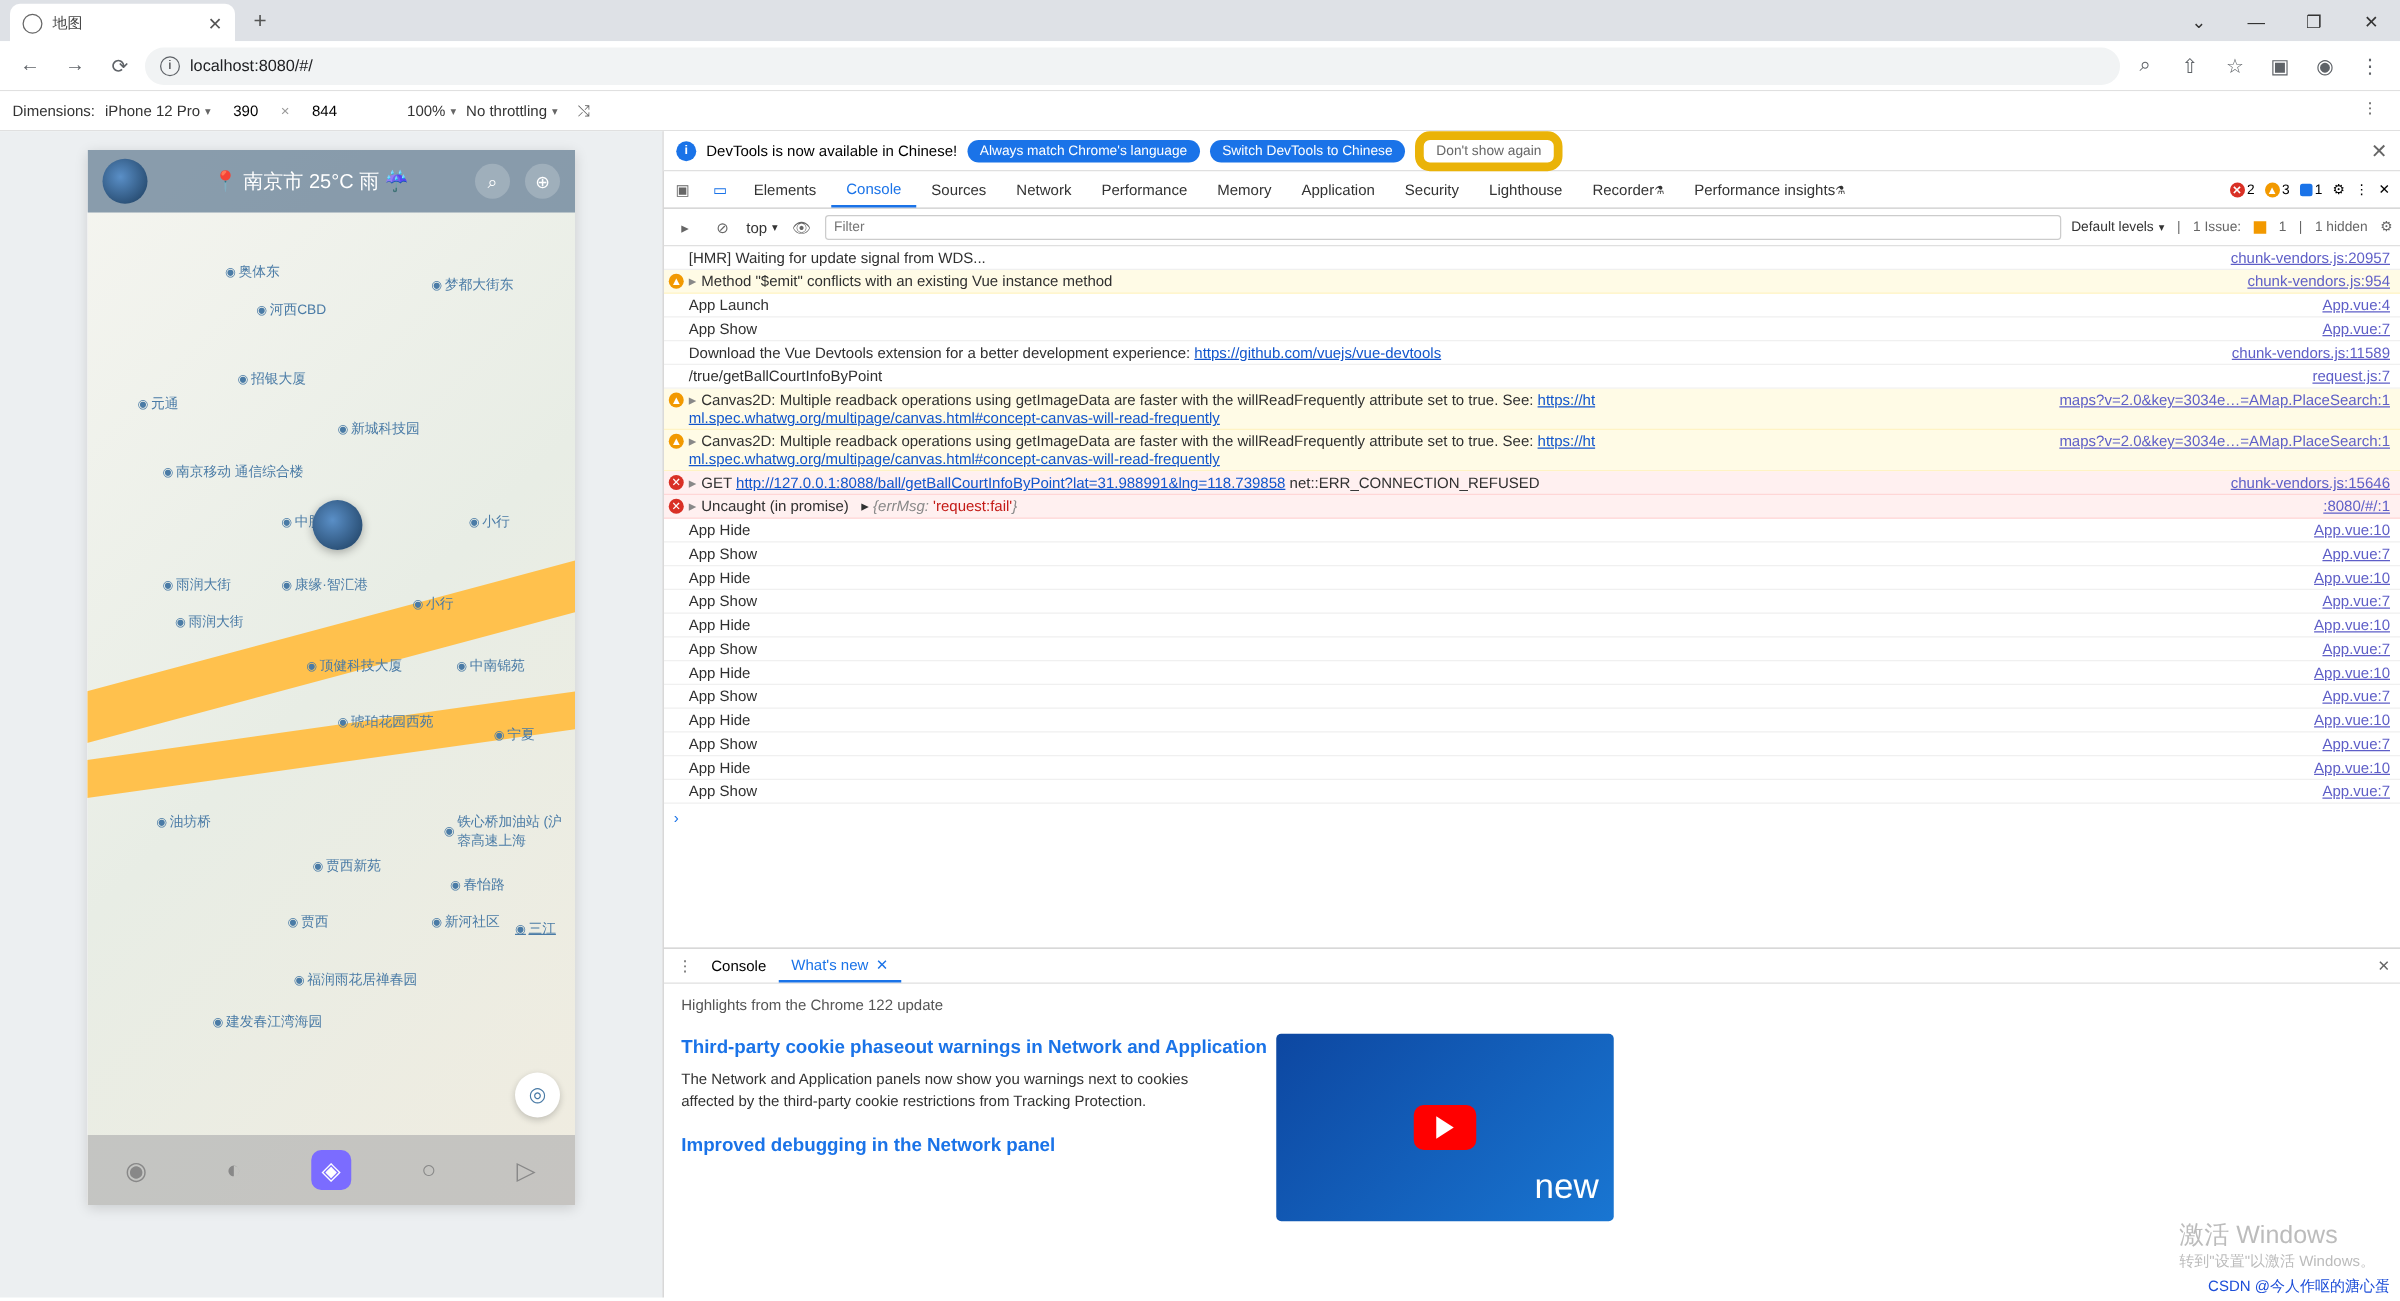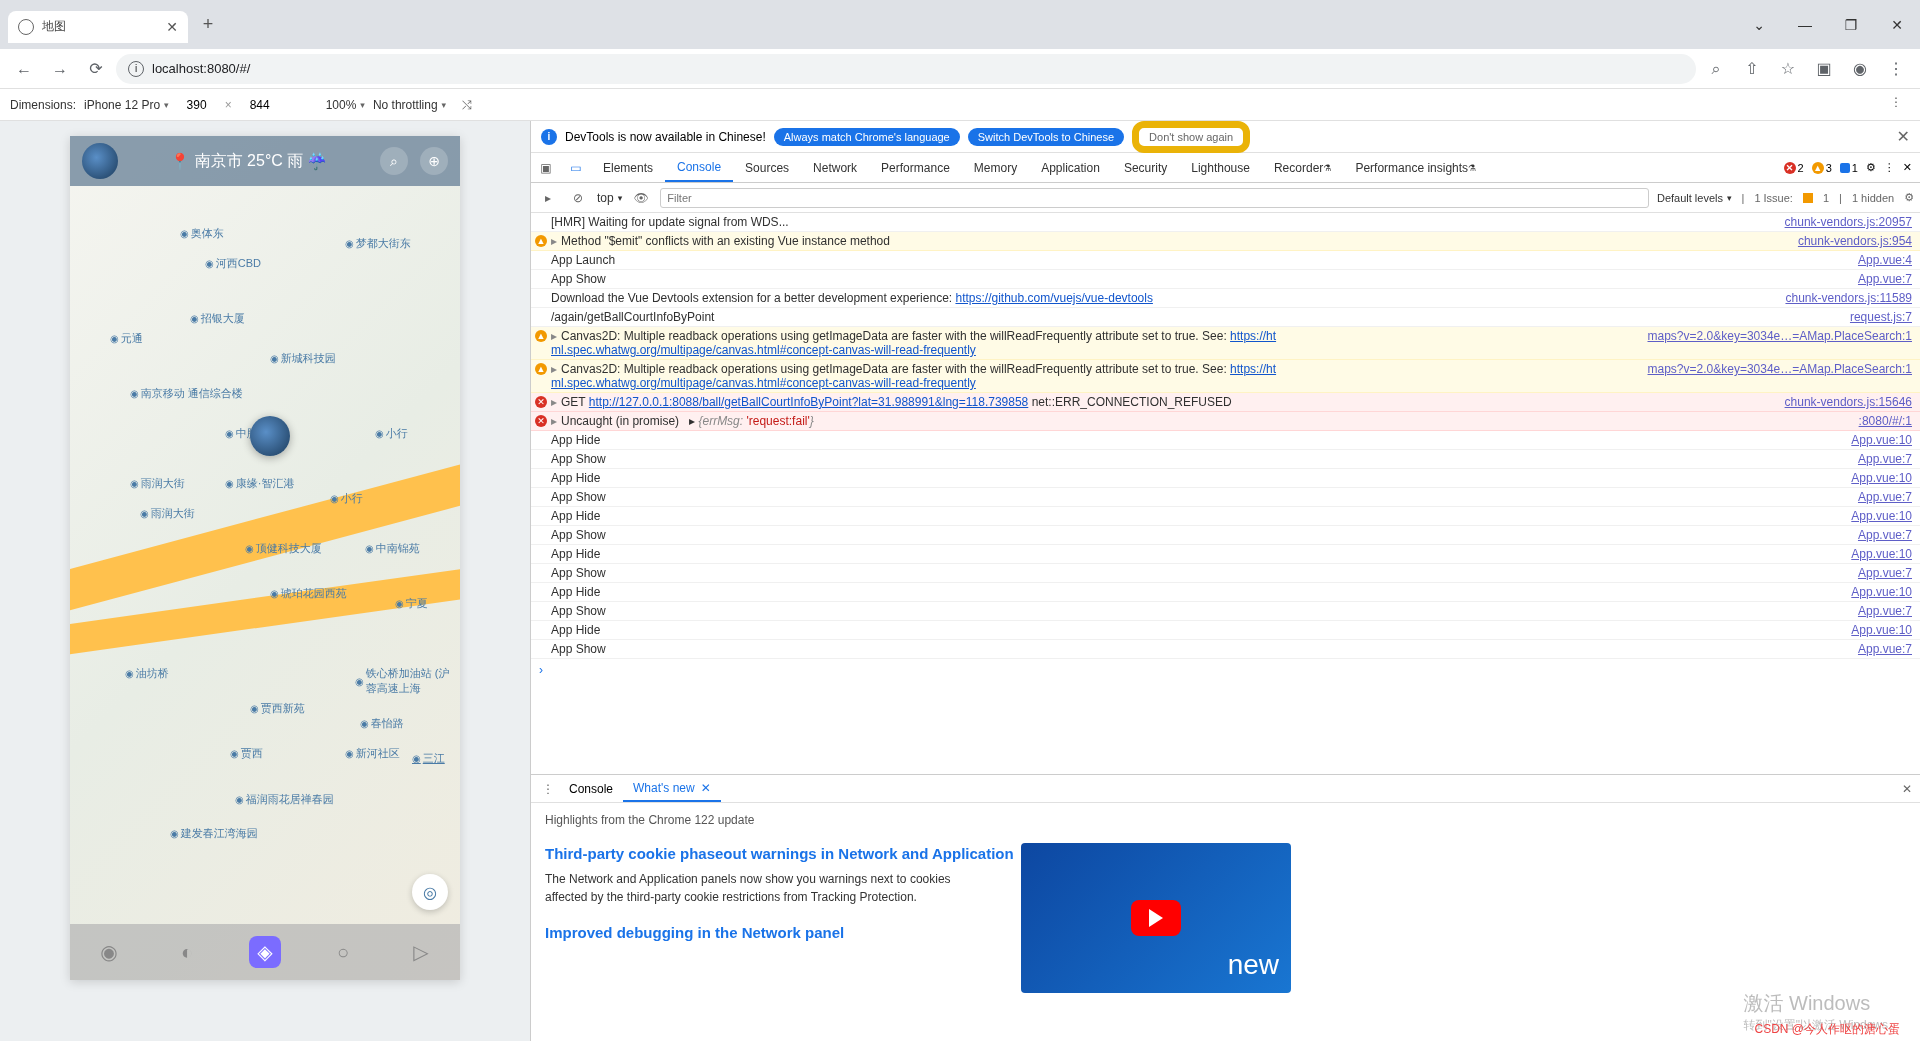--- a/index.html
+++ b/index.html
@@ -1,19 +1,19 @@
 <!DOCTYPE html>
 <html><head>
 <meta charset="utf-8">
 <style>
 * { margin: 0; padding: 0; box-sizing: border-box; font-family: "Segoe UI", Arial, sans-serif; }
 body { background: #fff; overflow: hidden; width: 1920px; height: 1041px; position: relative; }
 
 
-.titlebar { height: 49px; background: #dee1e6; display: flex; align-items: center; padding-left: 8px; }
+.titlebar { height: 33px; background: #dee1e6; display: flex; align-items: center; padding-left: 8px; }
 .tab { background: #fff; border-radius: 8px 8px 0 0; height: 32px; margin-top: 4px; display: flex; align-items: center; padding: 0 10px; gap: 8px; min-width: 180px; font-size: 12px; color: #444; }
 .tab .globe { width: 16px; height: 16px; border: 1.5px solid #666; border-radius: 50%; position: relative; }
 .tab .close-x { margin-left: auto; font-size: 14px; color: #555; }
 .newtab { width: 28px; height: 28px; display: flex; align-items: center; justify-content: center; font-size: 18px; color: #555; margin-left: 6px; }
 .win-controls { margin-left: auto; display: flex; }
 .win-btn { width: 46px; height: 36px; display: flex; align-items: center; justify-content: center; color: #333; font-size: 14px; }
 
 
 .addrbar { height: 40px; background: #fff; border-bottom: 1px solid #e0e0e0; display: flex; align-items: center; padding: 0 8px; gap: 4px; }
 .nav-btn { width: 32px; height: 32px; display: flex; align-items: center; justify-content: center; color: #5f6368; font-size: 16px; border-radius: 50%; }
@@ -108,21 +108,21 @@
 .drawer-body h4 { font-size: 12px; font-weight: normal; color: #555; margin-bottom: 18px; }
 .news-item h3 { color: #1a73e8; font-size: 15px; margin-bottom: 8px; }
 .news-item p { font-size: 12px; color: #333; max-width: 440px; line-height: 1.5; margin-bottom: 18px; }
 .news-img { position: absolute; left: 490px; top: 40px; width: 270px; height: 150px; background: linear-gradient(135deg,#0d47a1,#1976d2); border-radius: 4px; display:flex; align-items:flex-end; justify-content:flex-end; padding:12px; color:#fff; font-size:28px; font-weight:300; }
 .play-tri { position:absolute; left:50%; top:50%; transform:translate(-50%,-50%); width:50px; height:36px; background:#f00; border-radius:8px; display:flex; align-items:center; justify-content:center; }
 .play-tri::after { content:""; border-left:14px solid #fff; border-top:9px solid transparent; border-bottom:9px solid transparent; }
 
 .watermark-area { position: absolute; right: 20px; bottom: 20px; text-align: left; color: #bcbcbc; }
 .watermark-area .l1 { font-size: 20px; }
 .watermark-area .l2 { font-size: 12px; }
-.csdn { position: absolute; right: 20px; bottom: 3px; font-size: 12px; color: #ef4444; }
+.csdn { position: absolute; right: 8px; bottom: 3px; font-size: 12px; color: #1d4ed8; }
 </style>
 </head>
 <body>
 
 <div class="titlebar">
   <div class="tab">
     <span class="globe"></span>
     <span>地图</span>
     <span class="close-x">✕</span>
   </div>
@@ -307,21 +307,21 @@
         </div>
         <div class="log-row ">
           <div class="log-msg">App Show</div>
           <div class="log-src"><a>App.vue:7</a></div>
         </div>
         <div class="log-row ">
           <div class="log-msg">Download the Vue Devtools extension for a better development experience: <a>https://github.com/vuejs/vue-devtools</a></div>
           <div class="log-src"><a>chunk-vendors.js:11589</a></div>
         </div>
         <div class="log-row ">
-          <div class="log-msg">/again/getBallCourtInfoByPoint</div>
+          <div class="log-msg">/true/getBallCourtInfoByPoint</div>
           <div class="log-src"><a>request.js:7</a></div>
         </div>
         <div class="log-row warn">
           <span class="log-icon warn">▲</span>
           <div class="log-msg"><span class="arrow">▸</span>Canvas2D: Multiple readback operations using getImageData are faster with the willReadFrequently attribute set to true. See: <a>https://ht</a><br><a>ml.spec.whatwg.org/multipage/canvas.html#concept-canvas-will-read-frequently</a></div>
           <div class="log-src"><a>maps?v=2.0&amp;key=3034e…=AMap.PlaceSearch:1</a></div>
         </div>
         <div class="log-row warn">
           <span class="log-icon warn">▲</span>
           <div class="log-msg"><span class="arrow">▸</span>Canvas2D: Multiple readback operations using getImageData are faster with the willReadFrequently attribute set to true. See: <a>https://ht</a><br><a>ml.spec.whatwg.org/multipage/canvas.html#concept-canvas-will-read-frequently</a></div>

